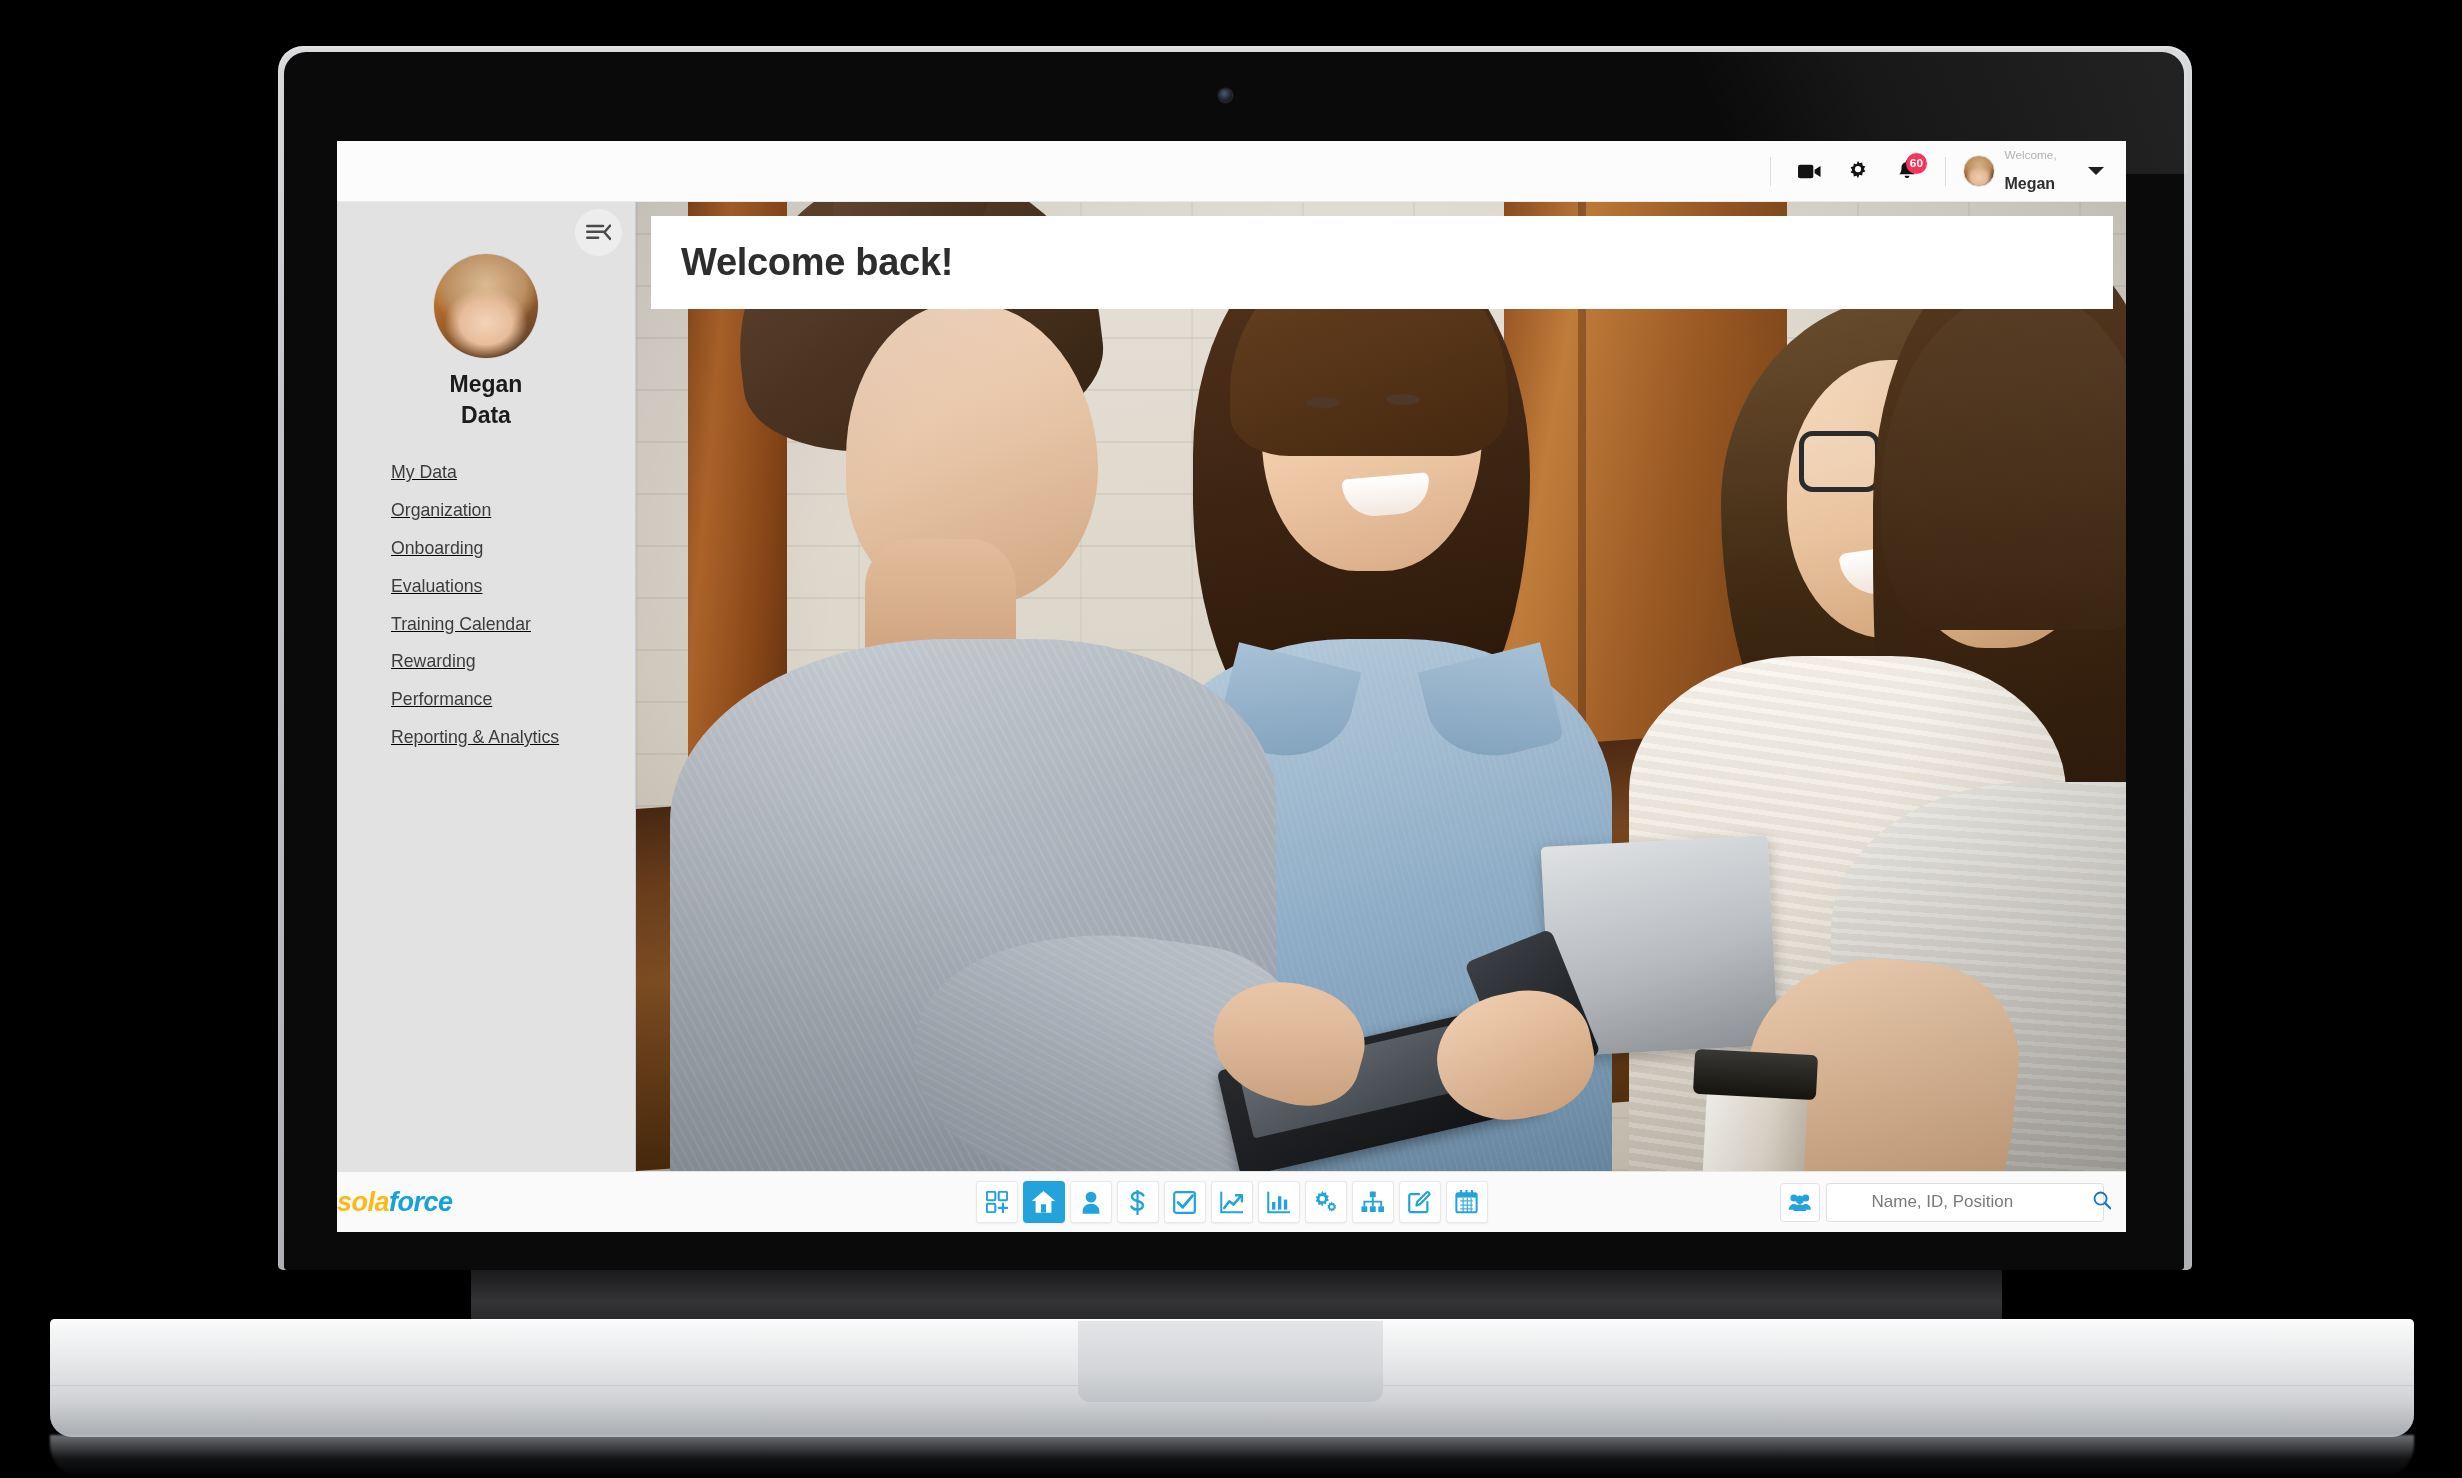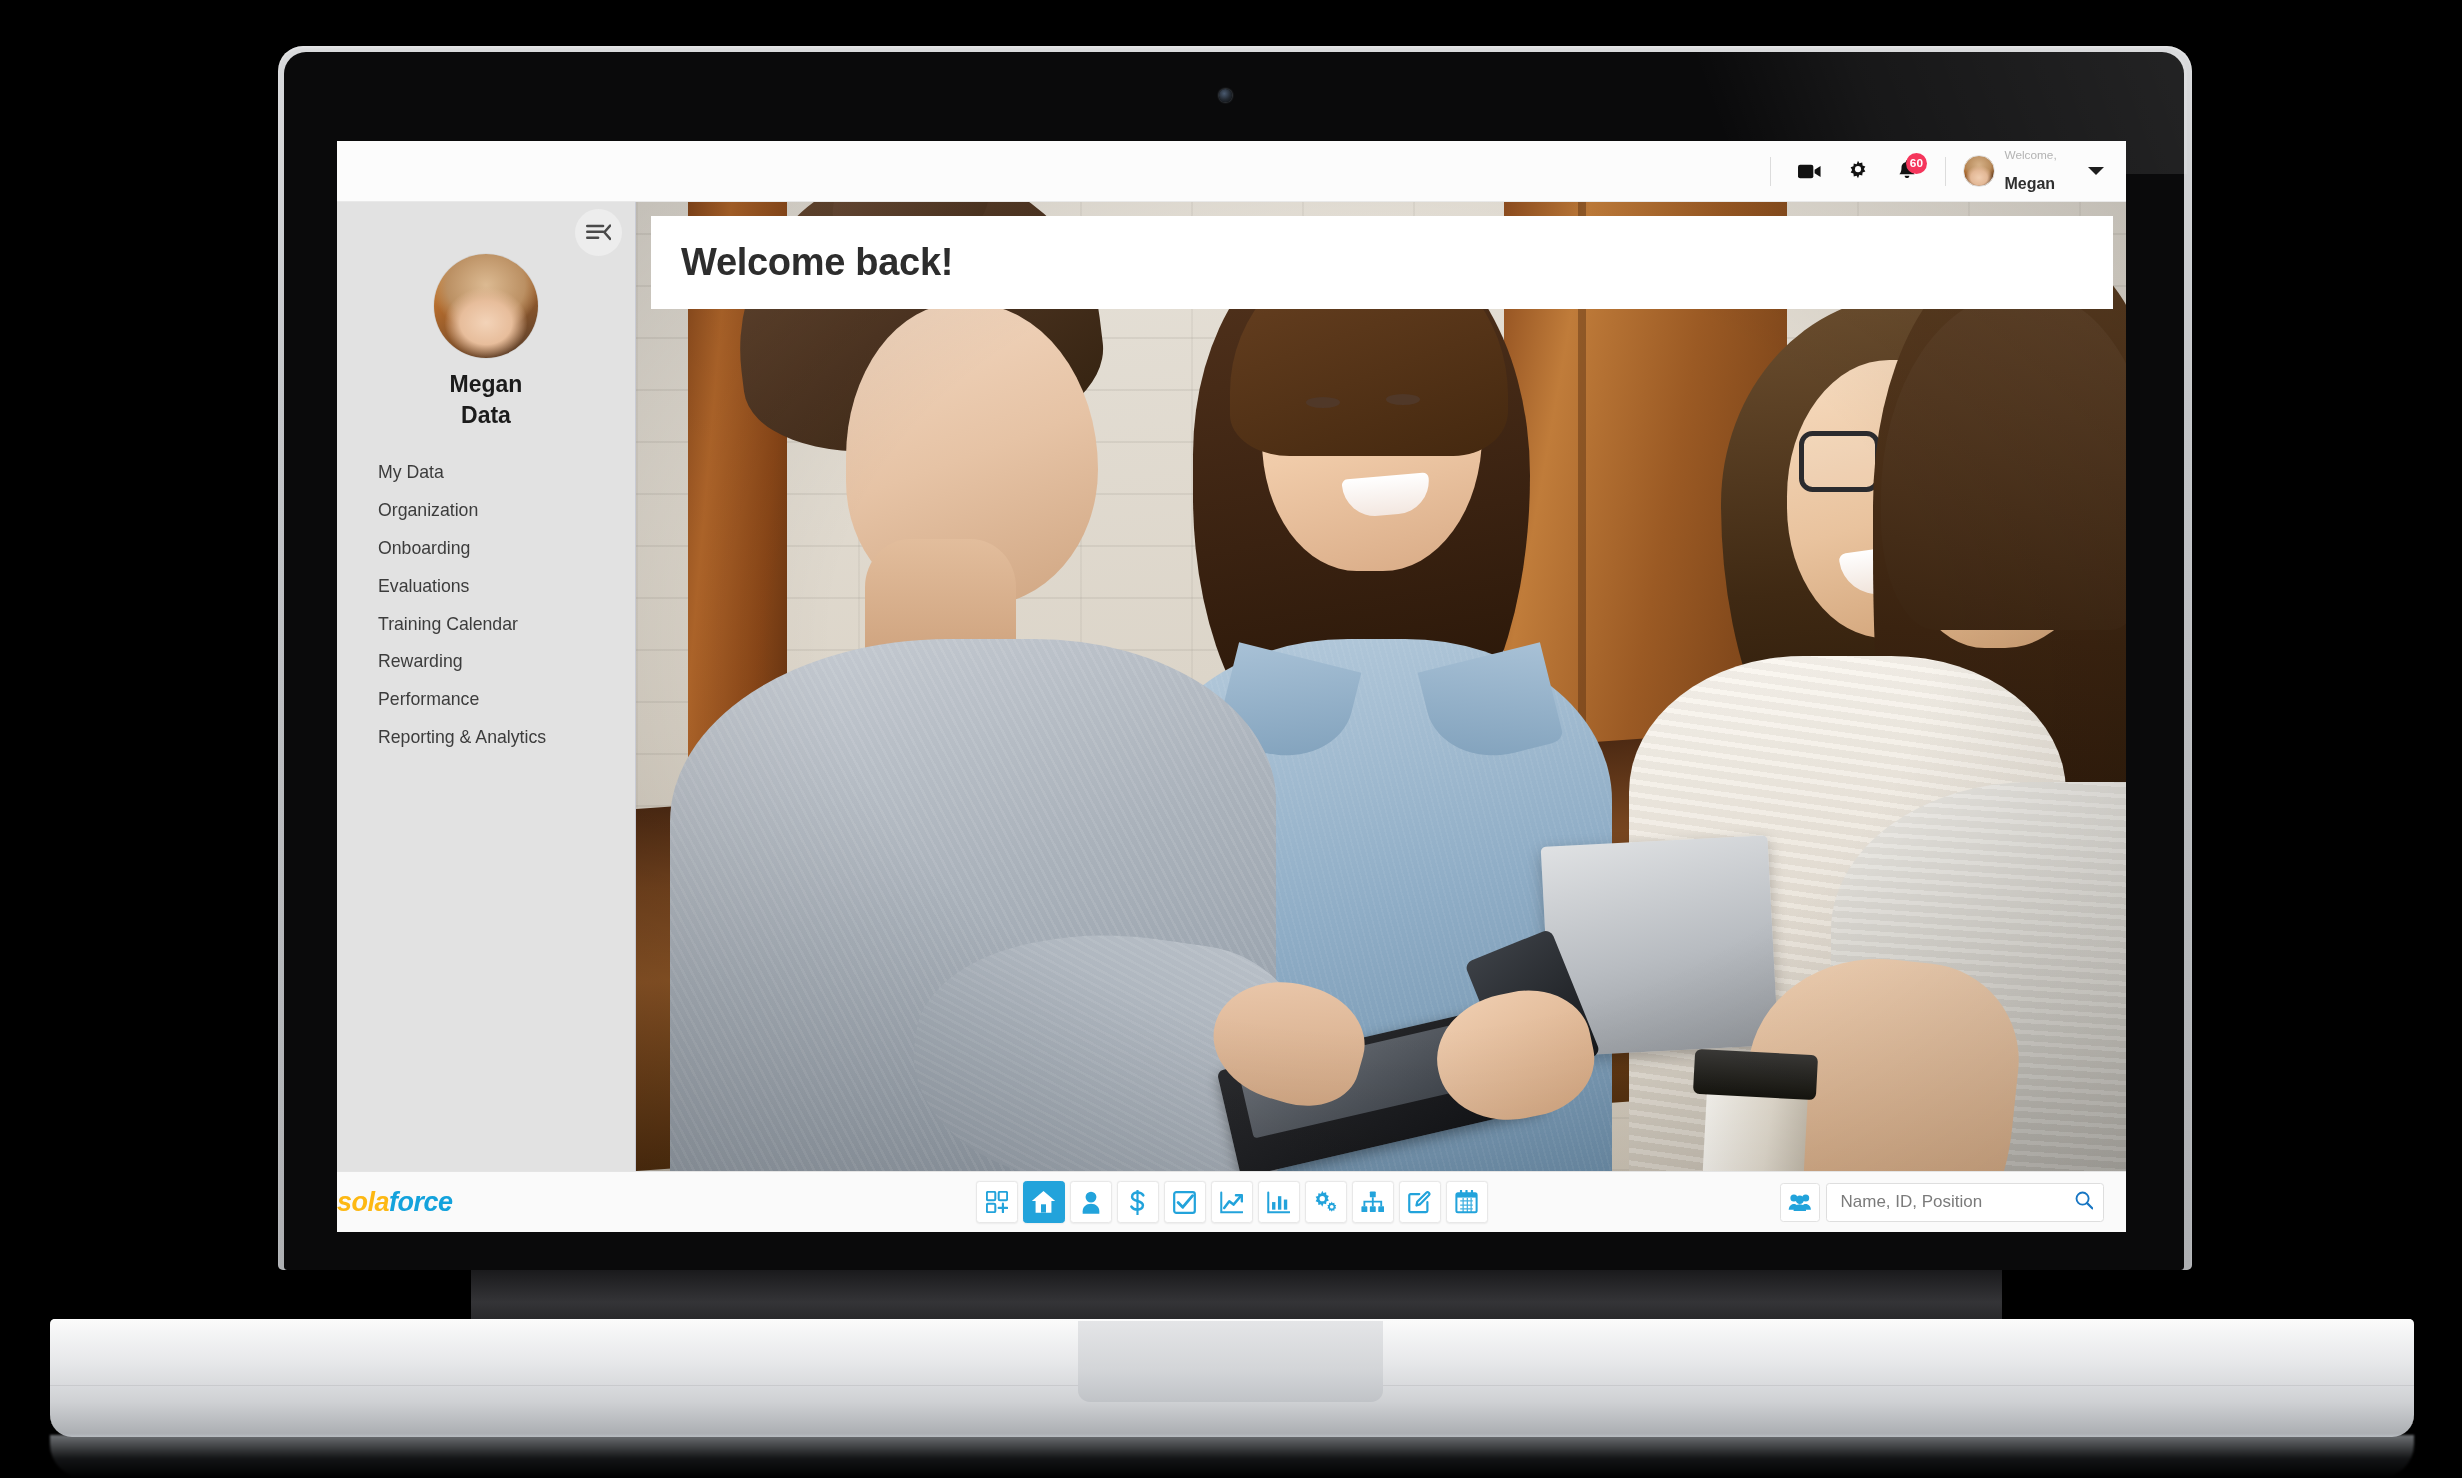--- a/index.html
+++ b/index.html
@@ -124,21 +124,21 @@
       linear-gradient(155deg,#e09a48 0%,#b0692c 38%,#50392a 100%);
     box-shadow: 0 0 0 0.8px rgba(0,0,0,.06);
   }
   .sb-name {
     position: absolute; left: 0; top: 167px; width: 100%;
     text-align: center;
     font-size: 23px; font-weight: 700; color: #1b1b1b;
     line-height: 1.34;
   }
   .sb-name span { display: block; }
-  .sb-menu { position: absolute; left: 2px; top: 252px; width: 100%; }
+  .sb-menu { position: absolute; left: 15px; top: 252px; width: 100%; text-decoration: underline; }
   .sb-item {
     padding: 8.4px 0 8.4px 39px;
     font-size: 17.7px; color: #3c3c3c;
     cursor: pointer;
     white-space: nowrap;
   }
 
   
   .content {
     position: absolute; left: 299px; top: 61px;
@@ -460,20 +460,21 @@
     background: #fff; border: 0.8px solid #dedede; border-radius: 3.4px;
     display: flex; align-items: center;
     padding: 0 10px 0 13.5px;
     cursor: text;
   }
   .search-box input {
     flex: 1; border: 0; outline: 0;
     font-size: 17px; color: #6e6e6e;
     font-family: "Liberation Sans", sans-serif;
     background: transparent;
+    margin-left: 31px;
   }
   .search-box input::placeholder { color: #7b7b7b; }
 
   
   .hinge {
     position: absolute; left: 471px; top: 1270px;
     width: 1531px; height: 64px;
     background: linear-gradient(180deg,#1a1a1c 0%,#343437 50%,#202022 100%);
     border-radius: 0 0 4.2px 4.2px;
   }

